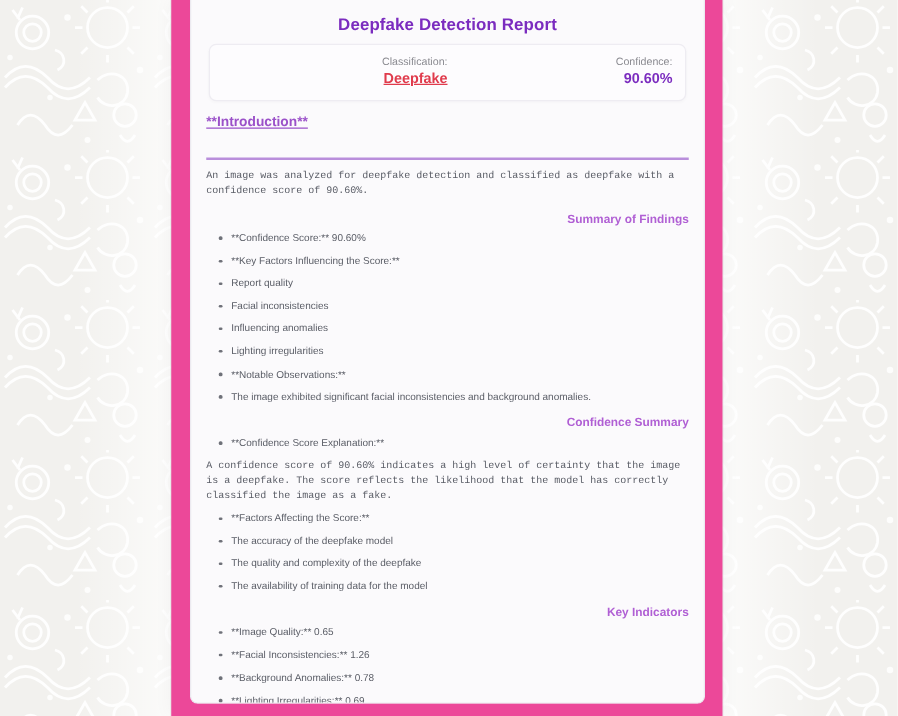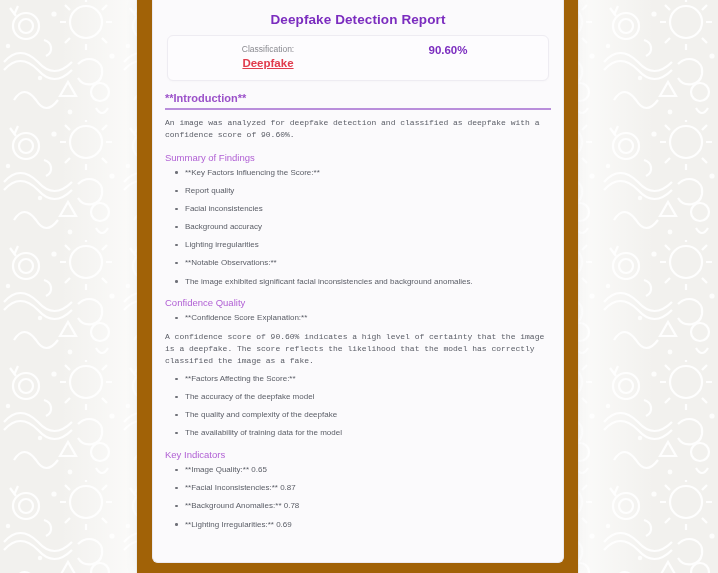--- a/index.html
+++ b/index.html
@@ -22,21 +22,21 @@
   }
   #page-backdrop svg { position: absolute; top: 0; left: 0; }
 
   
   #app-container {
     position: absolute;
     left: 137px;
     top: 0;
     width: 441px;
     height: 573px;
-    background: #a16207;
+    background: #ec4899;
     box-shadow: 0 0 0 1px rgba(0,0,0,0.045), 0 0 14px rgba(0,0,0,0.05);
     overflow: hidden;
   }
 
   
   #report-card {
     position: absolute;
     left: 15px;
     top: 0px;
     width: 412px;
@@ -63,21 +63,21 @@
     background: #fdfcfe;
     border: 1px solid #eeecf2;
     border-radius: 6px;
     padding: 8px 10px 9px 10px;
     display: flex;
     margin: 0 2px 10px 2px;
     box-shadow: 0 1px 2px rgba(0,0,0,0.02);
   }
   .summary-col {
     flex: 1 1 50%;
-    text-align: center;
+    text-align: right;
   }
   .summary-label {
     font-size: 8.5px;
     color: #8a8a90;
     margin-bottom: 3px;
     line-height: 1.2;
   }
   .summary-value {
     font-size: 11.5px;
     font-weight: bold;
@@ -89,29 +89,31 @@
   
   .h-section {
     color: #9b51c9;
     font-size: 11px;
     font-weight: bold;
     margin: 6px 0 2px 0;
     line-height: 1.3;
   }
   .h-section.with-rule {
     border-bottom: 2px solid #b98edb;
-    padding-bottom: 3px;
+    padding-bottom: 21px;
     margin-bottom: 7px;
+    text-decoration: underline;
   }
   .h-sub {
     color: #b05fd4;
     font-size: 9.5px;
-    font-weight: normal;
+    font-weight: bold;
     margin: 10px 0 3px 0;
     line-height: 1.3;
+    text-align: right;
   }
 
   
   p.body-text {
     color: #5a5d66;
     font-size: 8px;
     line-height: 1.52;
     margin: 3px 0 6px 0;
     font-family: Liberation Mono, monospace;
   }
@@ -190,54 +192,56 @@
   <div id="report-card">
 
     <div class="report-title">Deepfake Detection Report</div>
 
     <div class="summary-card">
       <div class="summary-col">
         <div class="summary-label">Classification:</div>
         <div class="summary-value value-classification">Deepfake</div>
       </div>
       <div class="summary-col">
+        <div class="summary-label">Confidence:</div>
         <div class="summary-value value-confidence">90.60%</div>
       </div>
     </div>
 
     <div class="h-section with-rule">**Introduction**</div>
     <p class="body-text">An image was analyzed for deepfake detection and classified as deepfake with a confidence score of 90.60%.</p>
 
     <div class="h-sub">Summary of Findings</div>
     <ul class="bullets">
+      <li>**Confidence Score:** 90.60%</li>
       <li>**Key Factors Influencing the Score:**</li>
       <li>Report quality</li>
       <li>Facial inconsistencies</li>
-      <li>Background accuracy</li>
+      <li>Influencing anomalies</li>
       <li>Lighting irregularities</li>
       <li>**Notable Observations:**</li>
       <li>The image exhibited significant facial inconsistencies and background anomalies.</li>
     </ul>
 
-    <div class="h-sub">Confidence Quality</div>
+    <div class="h-sub">Confidence Summary</div>
     <ul class="bullets">
       <li>**Confidence Score Explanation:**</li>
     </ul>
     <p class="body-text">A confidence score of 90.60% indicates a high level of certainty that the image is a deepfake. The score reflects the likelihood that the model has correctly classified the image as a fake.</p>
     <ul class="bullets">
       <li>**Factors Affecting the Score:**</li>
     </ul>
     <ul class="bullets">
       <li>The accuracy of the deepfake model</li>
       <li>The quality and complexity of the deepfake</li>
       <li>The availability of training data for the model</li>
     </ul>
 
     <div class="h-sub">Key Indicators</div>
     <ul class="bullets">
       <li>**Image Quality:** 0.65</li>
-      <li>**Facial Inconsistencies:** 0.87</li>
+      <li>**Facial Inconsistencies:** 1.26</li>
       <li>**Background Anomalies:** 0.78</li>
       <li>**Lighting Irregularities:** 0.69</li>
     </ul>
 
   </div>
 </div>
 
 </body></html>

